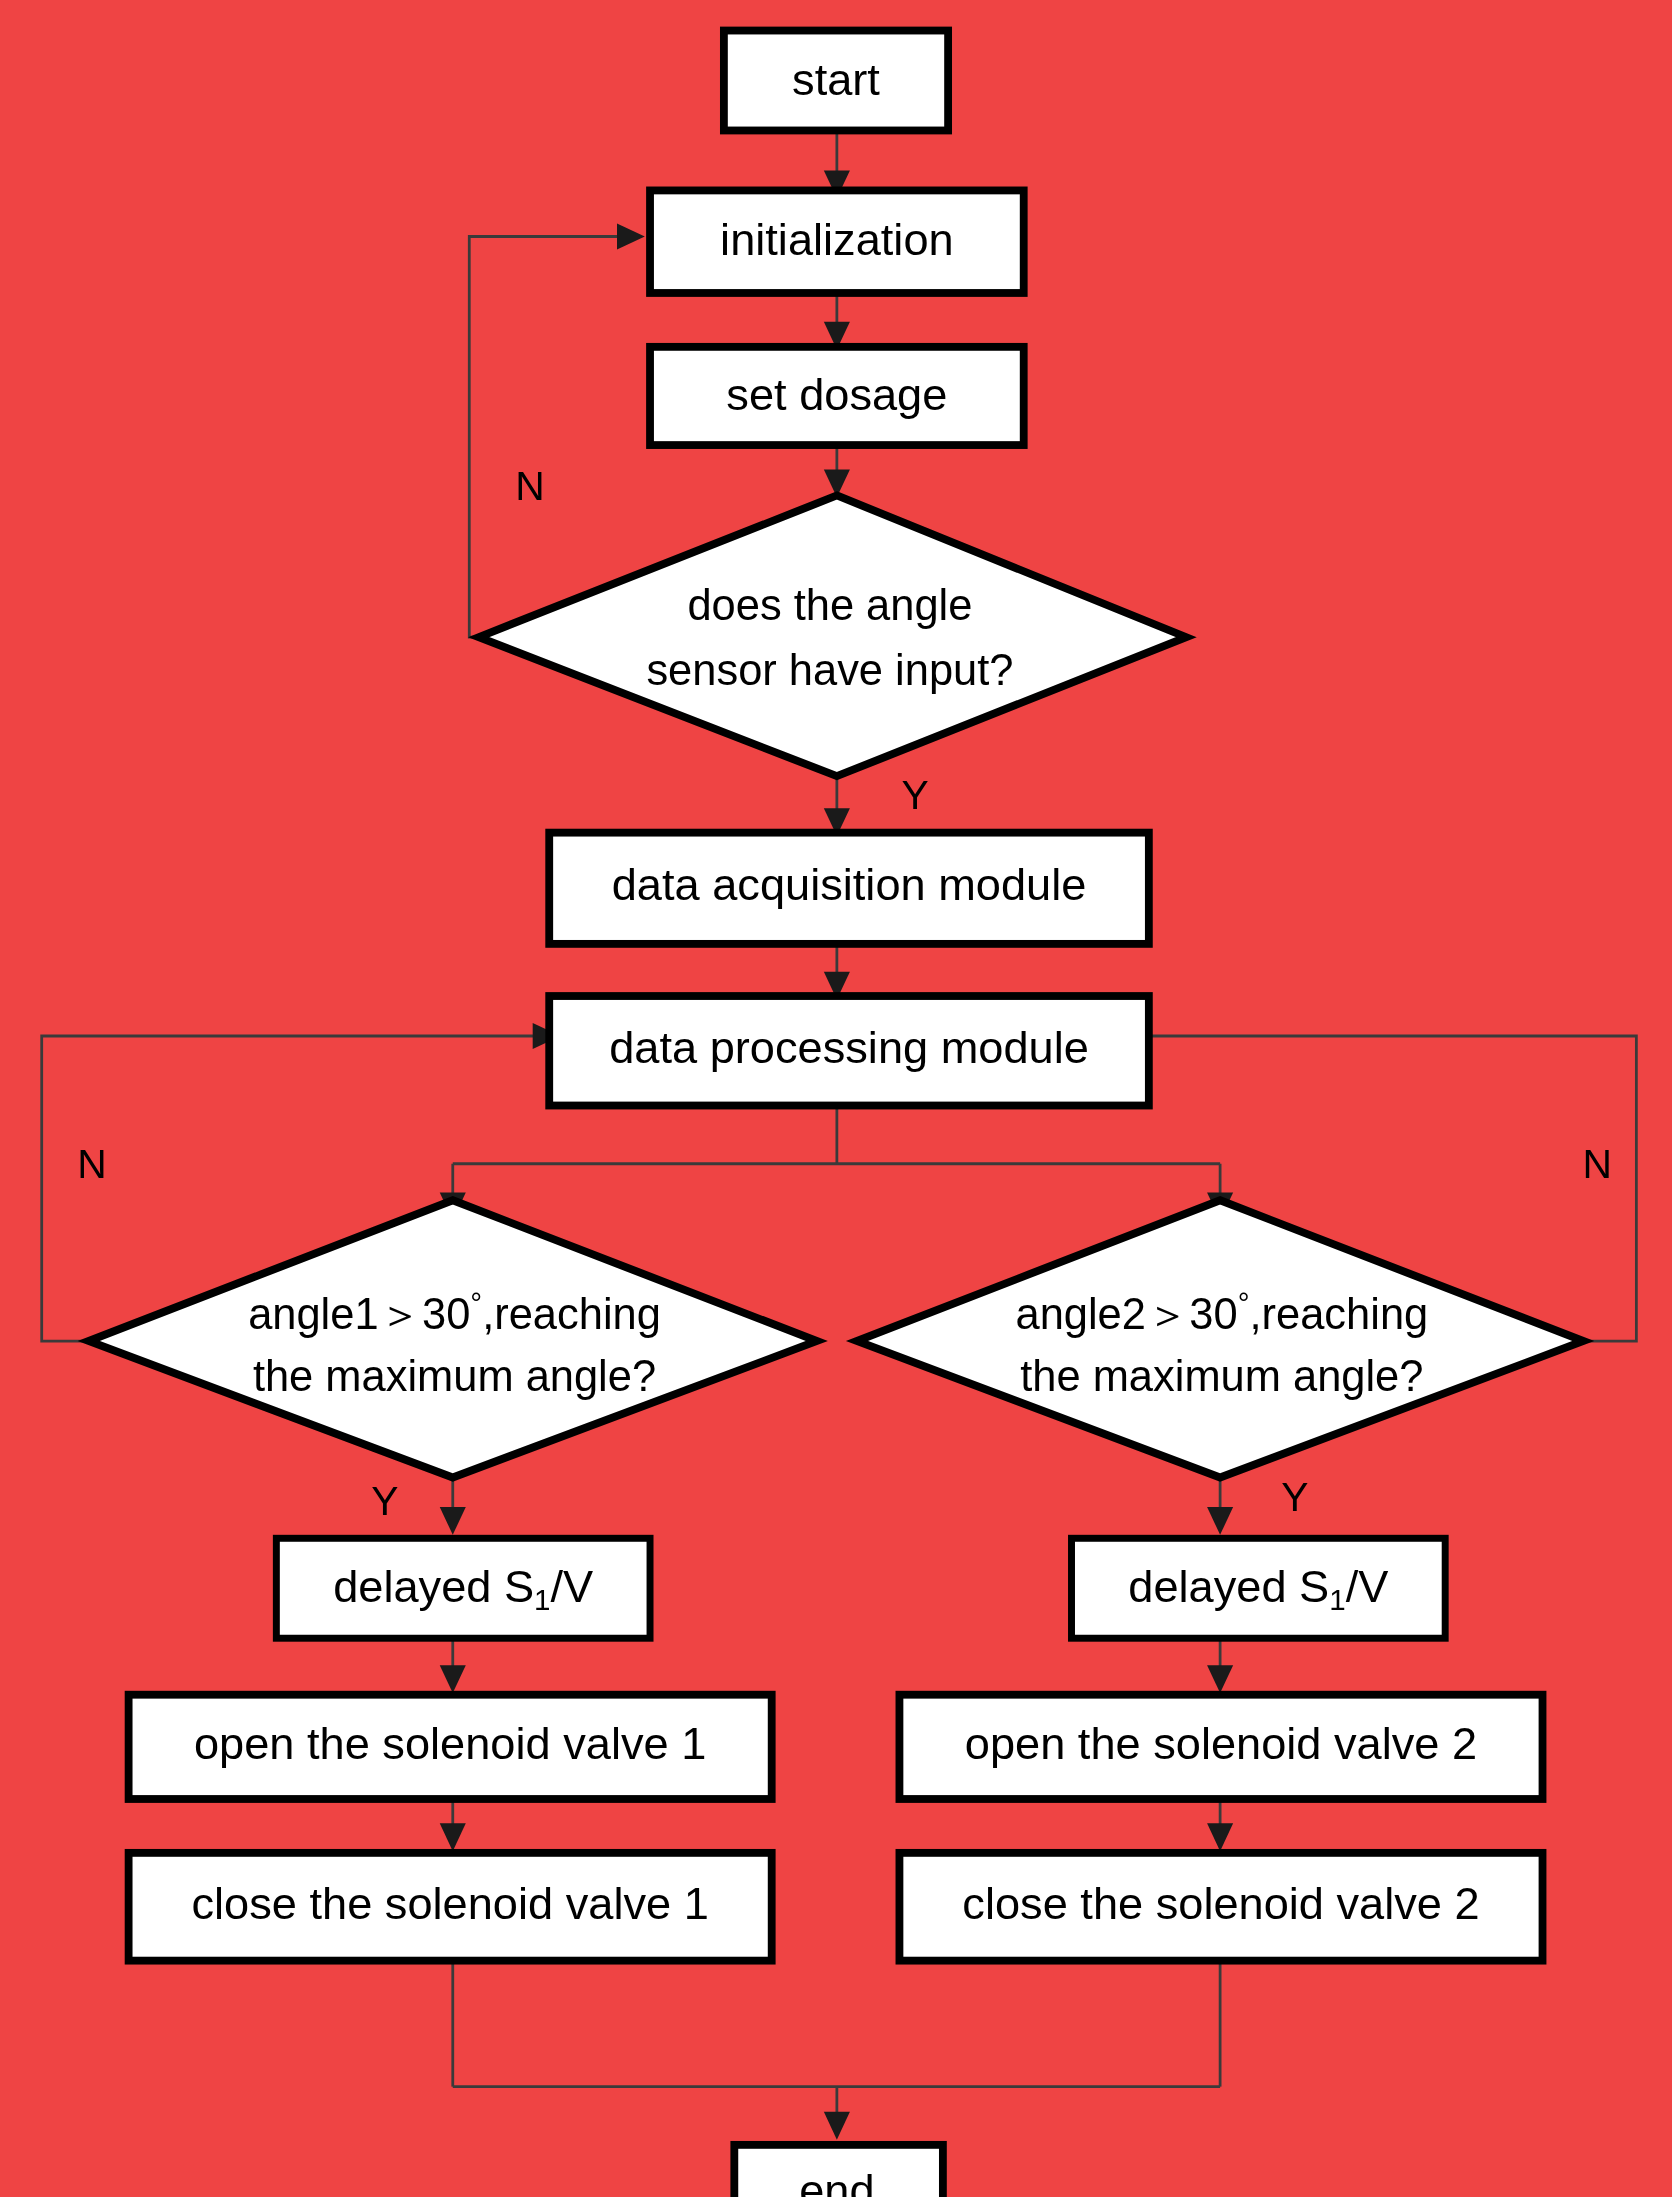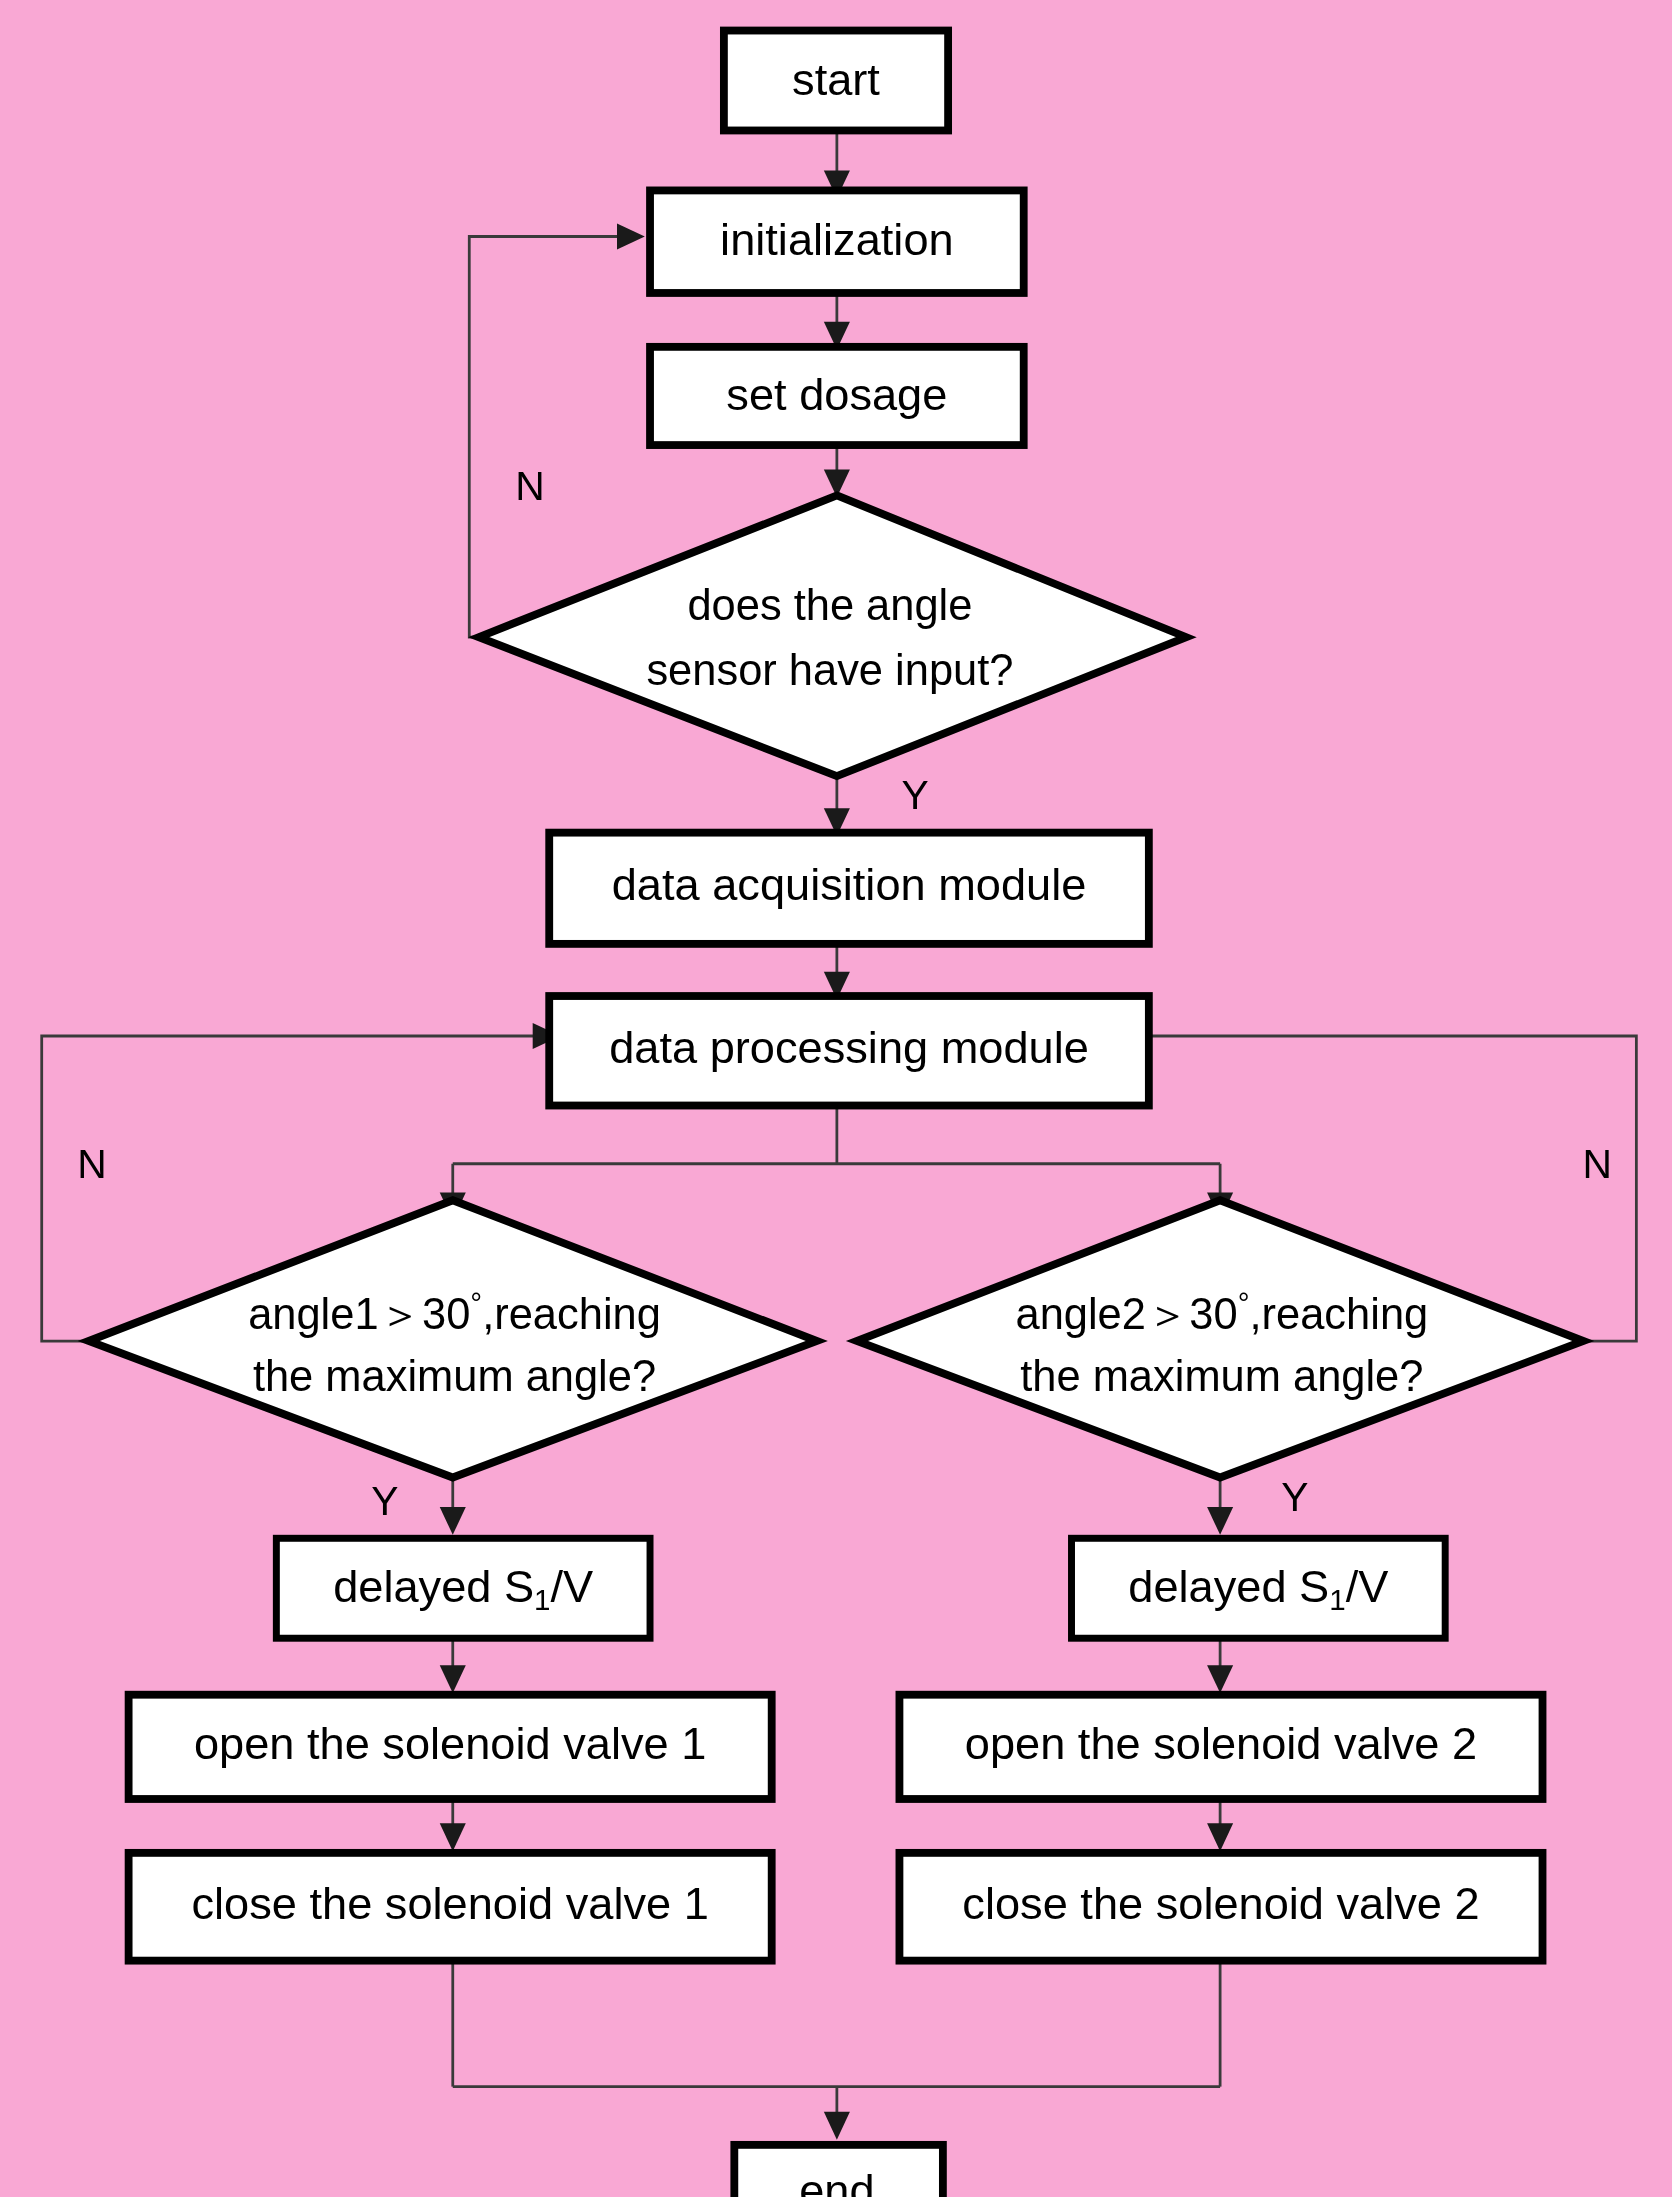--- a/index.html
+++ b/index.html
@@ -9,21 +9,21 @@
   }
   body {
     width: 1672px;
     height: 2198px;
     font-family: "Liberation Sans", sans-serif;
   }
   #flowchart-root {
     position: relative;
     width: 1672px;
     height: 2198px;
-    background: #f9a8d4;
+    background: #ef4444;
   }
   svg.flow-svg {
     display: block;
     width: 1672px;
     height: 2198px;
   }
   .node-shape {
     fill: #ffffff;
     stroke: #000000;
     stroke-width: 9;

